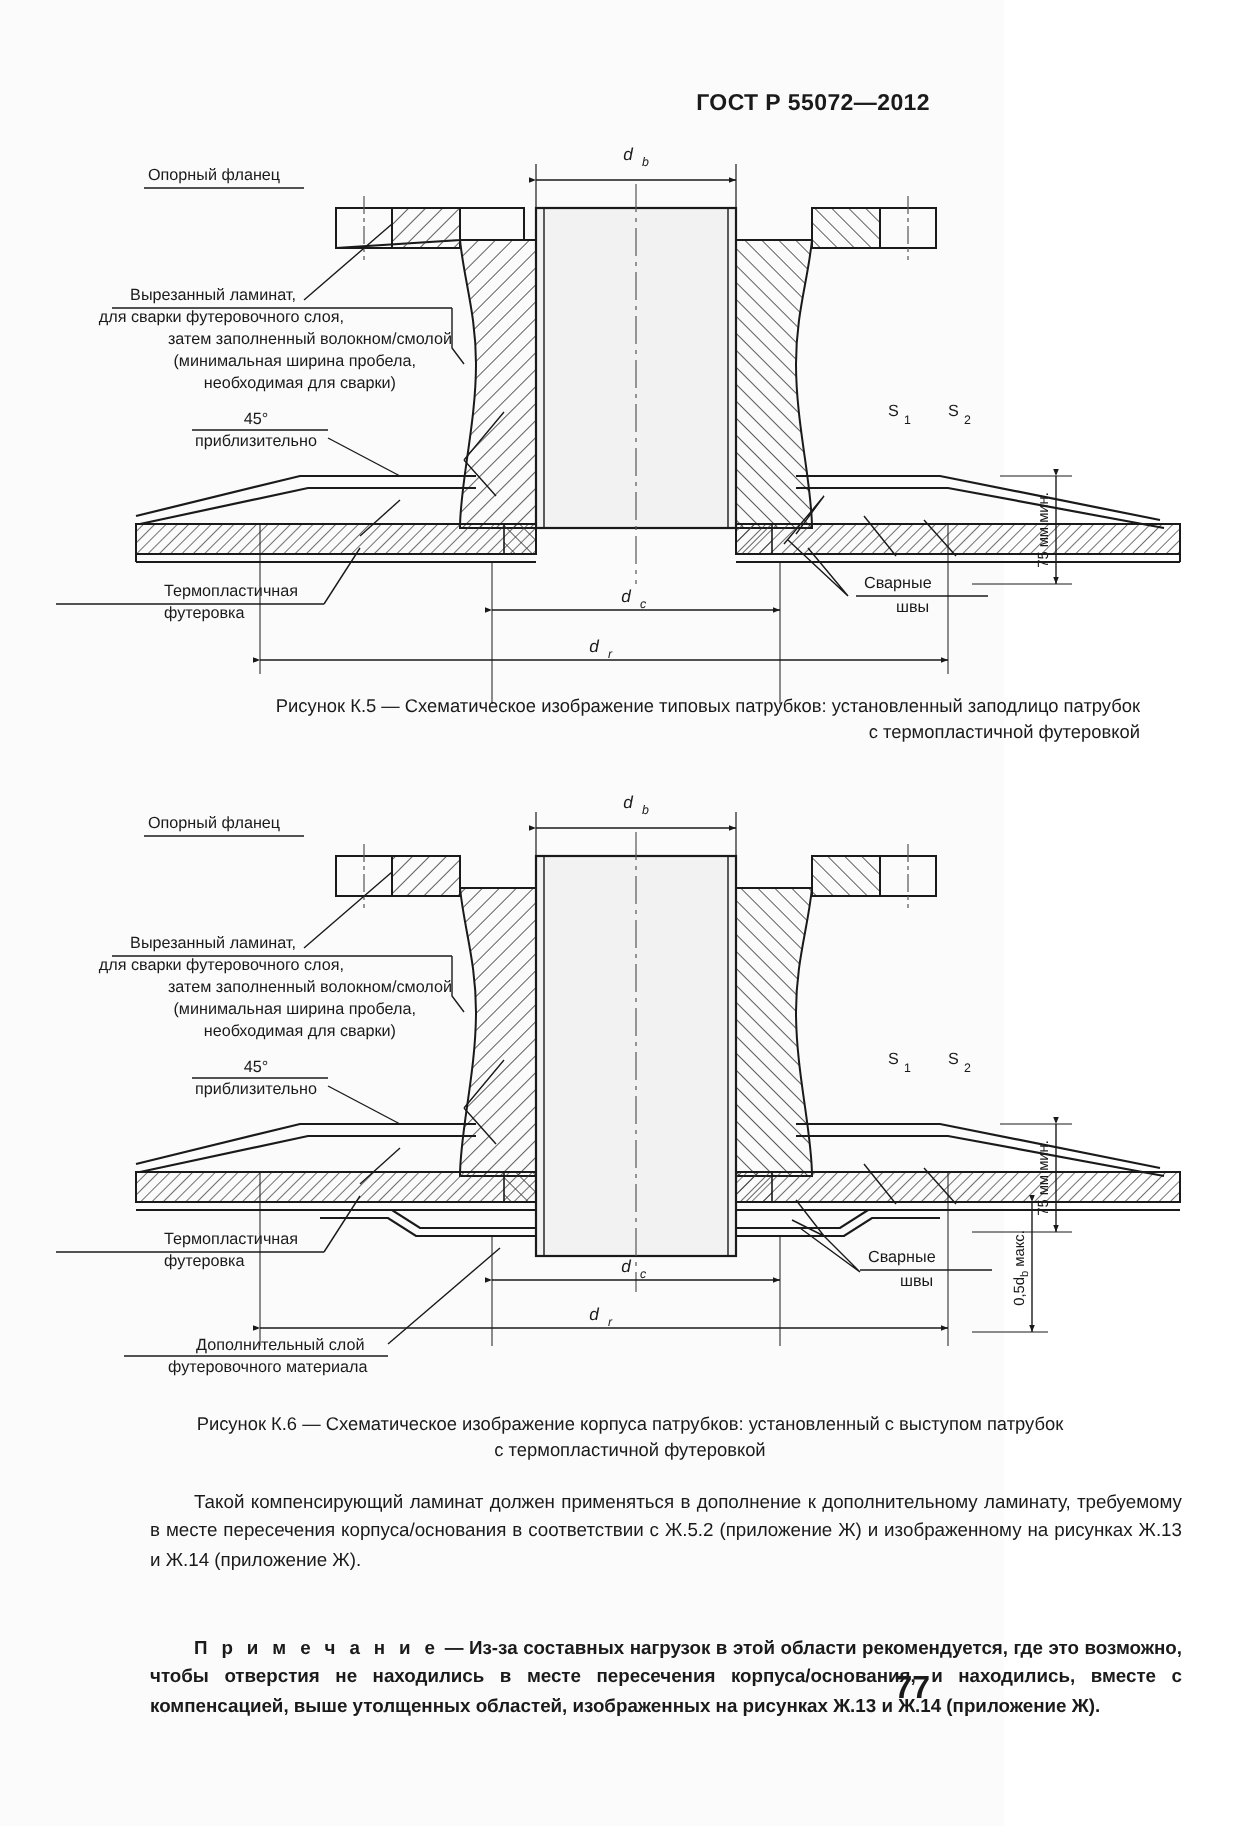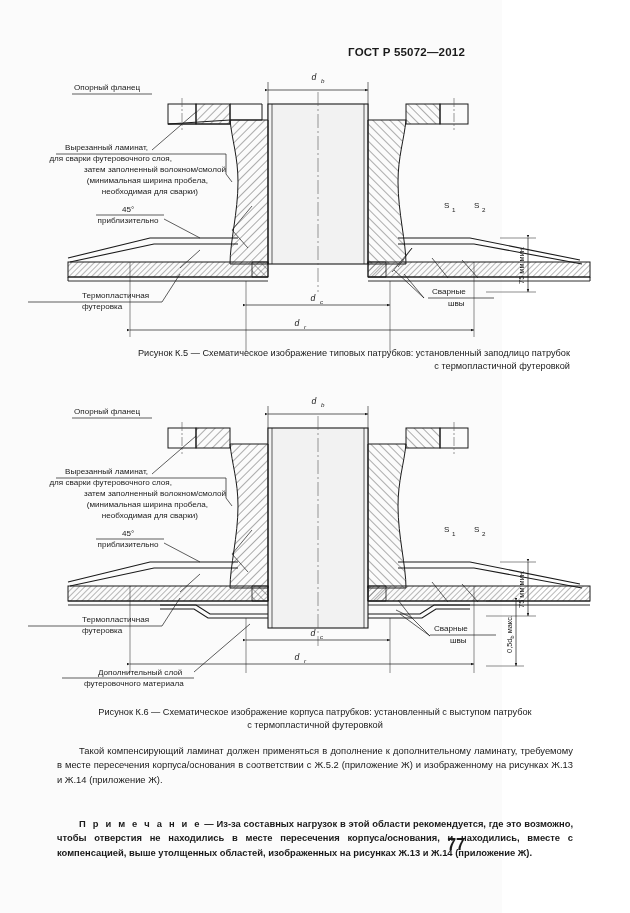--- a/index.html
+++ b/index.html
@@ -63,21 +63,21 @@
   .body-block {
     position: absolute;
     left: 57px;
     width: 516px;
     font-size: 9.4px;
     line-height: 14.4px;
     text-align: justify;
   }
   .para1 { top: 744px; }
   .para2 { top: 817px; font-weight: bold; }
-  .para-indent { text-indent: 22px; }
+  .para-indent { text-indent: 22px; margin-left: 18px; }
   .note-lead { letter-spacing: 2.1px; }
 
   
   svg text {
     font-family: "Liberation Sans", sans-serif;
     fill: #1a1a1a;
   }
   .lbl { font-size: 8.1px; }
   .lbl-s { font-size: 8.1px; }
   .dim { font-size: 8.6px; font-style: italic; }

